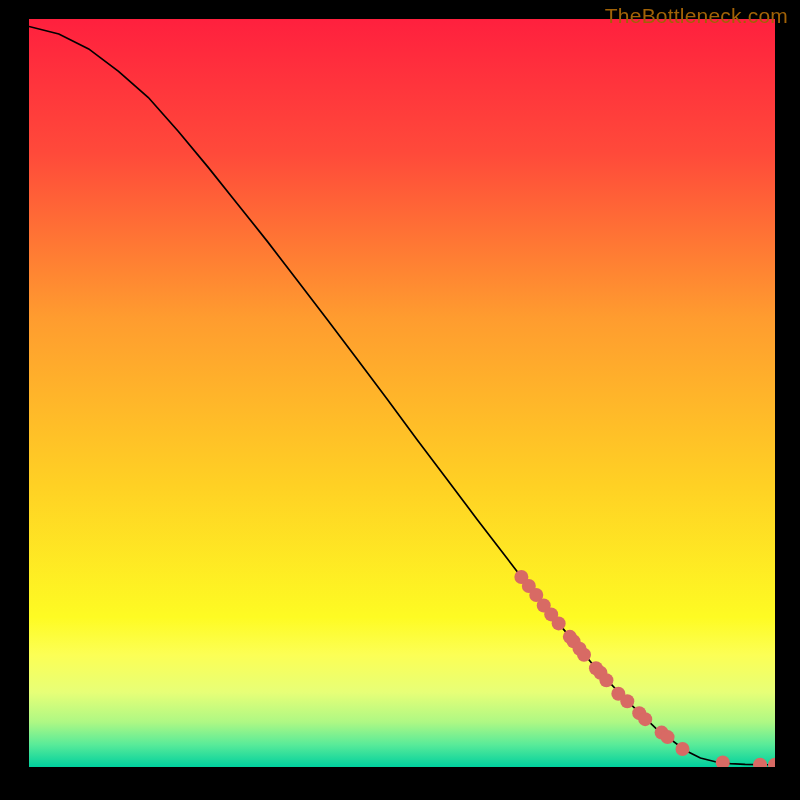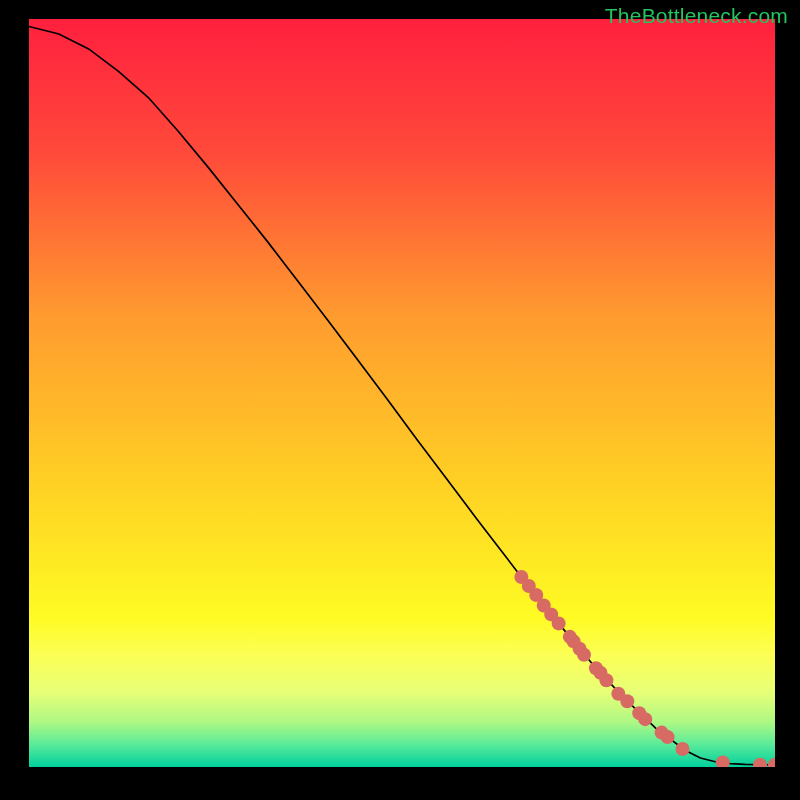--- a/index.html
+++ b/index.html
@@ -14,21 +14,21 @@
   .wrap {
     position: relative;
     width: 800px;
     height: 800px;
     background: #000;
   }
   .source-label {
     position: absolute;
     top: 4px;
     right: 12px;
-    color: #22c55e;
+    color: #a16207;
     font-size: 21px;
     font-weight: 400;
     z-index: 3;
     letter-spacing: 0.2px;
   }
   .plot-frame {
     position: absolute;
     left: 29px;
     top: 19px;
     width: 746px;

